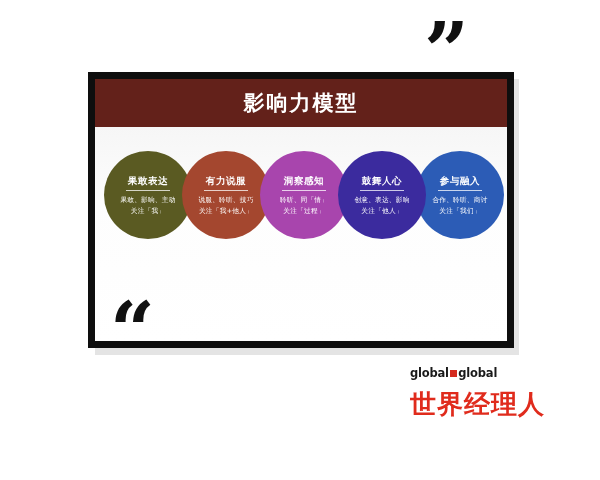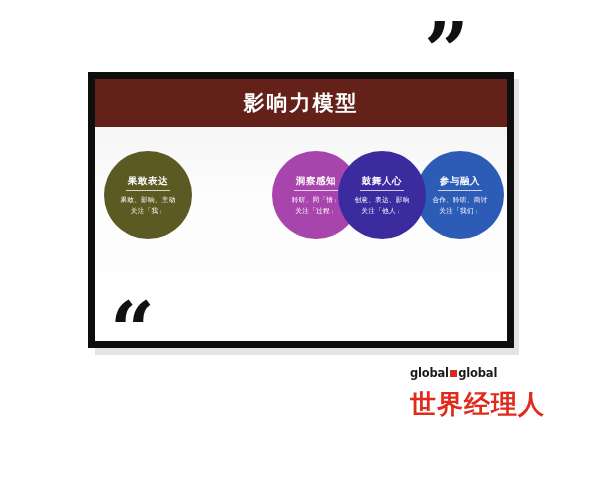--- a/index.html
+++ b/index.html
@@ -233,22 +233,28 @@
       <div class="slide-body">
         <div class="circle-row">
 
           <div class="circle" style="left: 0px; background: rgb(90, 90, 34);">
             <div class="c-head">果敢表达</div>
             <div class="c-rule"></div>
             <div class="c-line">果敢、影响、主动</div>
             <div class="c-line">关注「我」</div>
           </div>
 
-
-          <div class="circle" style="left: 168px; background: rgb(168, 69, 173);">
+          <div class="circle" style="left: 78px; background: rgb(164, 71, 47);">
+            <div class="c-head">有力说服</div>
+            <div class="c-rule"></div>
+            <div class="c-line">说服、聆听、技巧</div>
+            <div class="c-line">关注「我+他人」</div>
+          </div>
+
+          <div class="circle" style="left: 156px; background: rgb(168, 69, 173);">
             <div class="c-head">洞察感知</div>
             <div class="c-rule"></div>
             <div class="c-line">聆听、同「情」</div>
             <div class="c-line">关注「过程」</div>
           </div>
 
           <div class="circle" style="left: 312px; background: rgb(44, 92, 182);">
             <div class="c-head">参与融入</div>
             <div class="c-rule"></div>
             <div class="c-line">合作、聆听、商讨</div>

